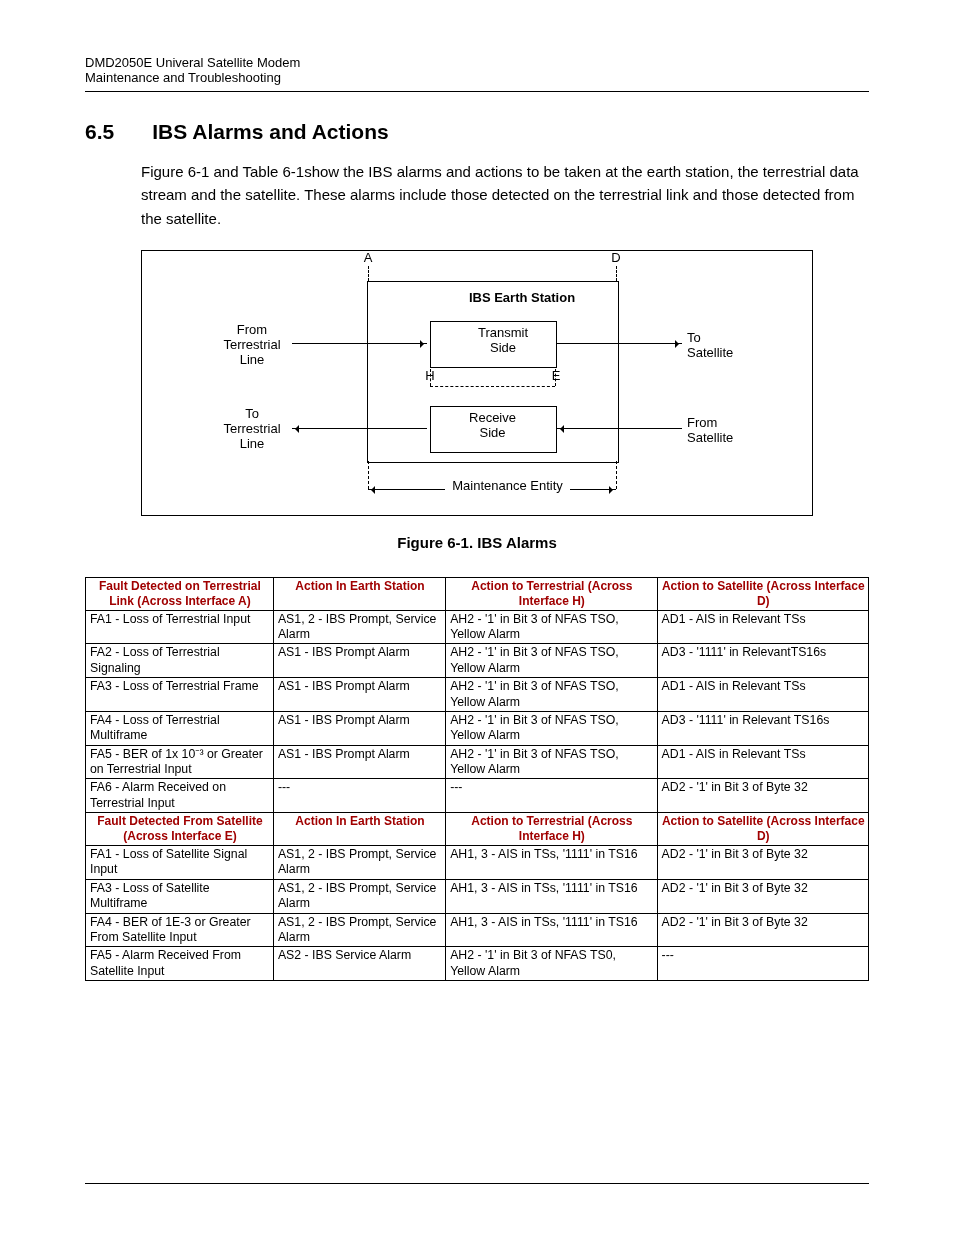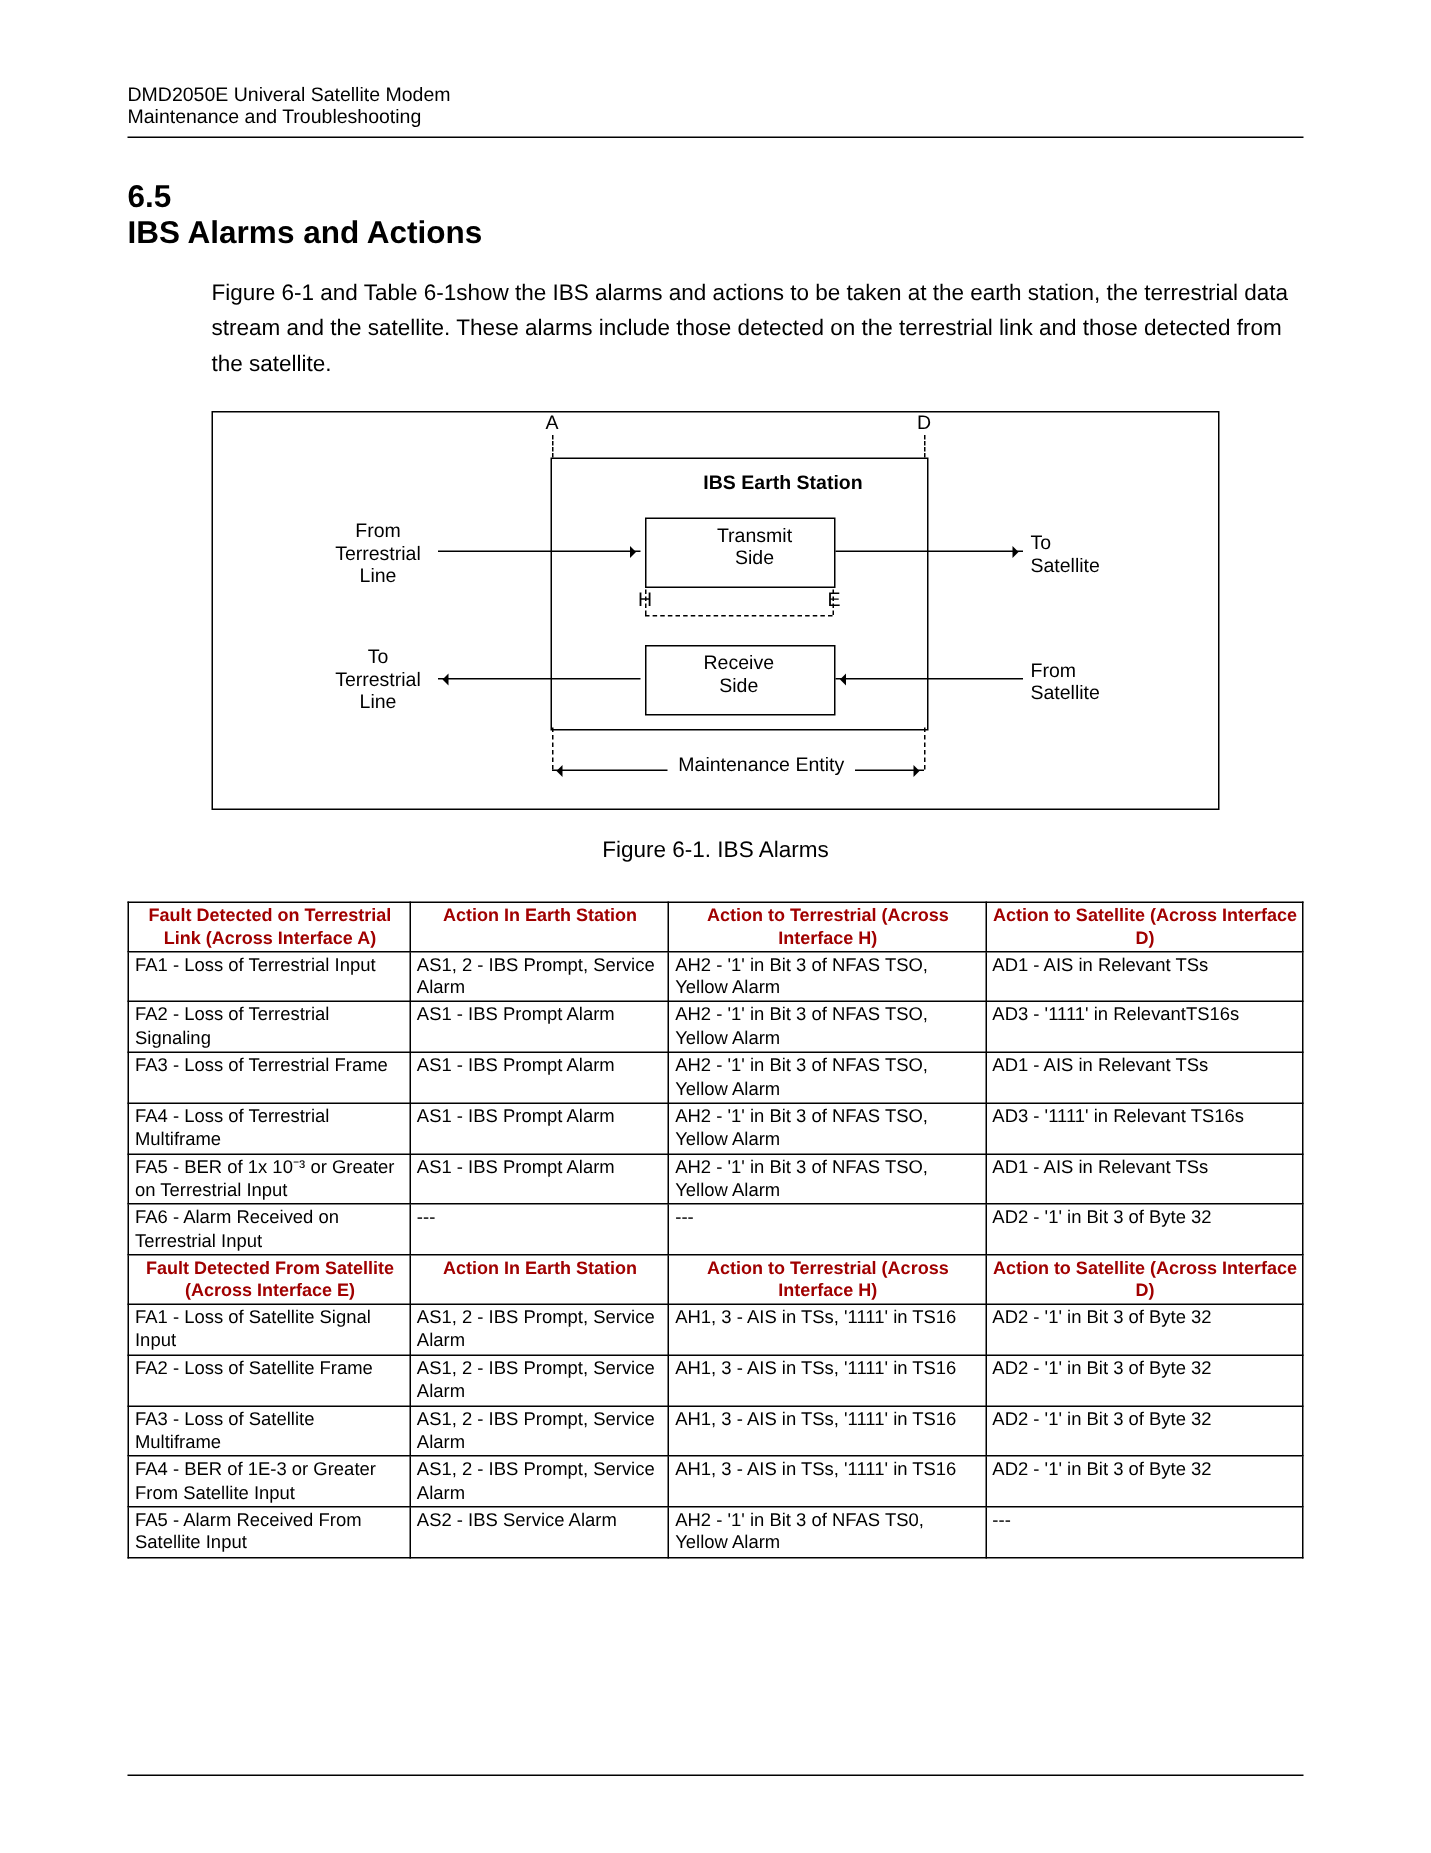--- a/index.html
+++ b/index.html
@@ -26,21 +26,20 @@
   }
   .rule {
     border: none;
     border-top: 1.5px solid #000;
     margin: 0;
   }
   .sec-head {
     display: flex;
     align-items: baseline;
     margin: 28px 0 16px 0;
-    flex-direction: column;
   }
   .sec-num {
     font-size: 21px;
     font-weight: 700;
     margin-right: 38px;
   }
   .sec-title {
     font-size: 21px;
     font-weight: 700;
   }
@@ -51,21 +50,21 @@
     text-align: left;
   }
   .figure-wrap {
     margin: 0 56px 18px 56px;
     border: 1px solid #000;
     height: 264px;
     position: relative;
   }
   .fig-caption {
     text-align: center;
-    font-weight: 400;
+    font-weight: 700;
     font-size: 15px;
     margin: 14px 0 26px 0;
   }
   .tbl-caption {
     text-align: center;
     font-weight: 700;
     font-size: 14px;
     margin: 0 0 8px 0;
   }
   table.fault {
@@ -289,26 +288,20 @@
     </tr>
     </tbody>
       <tbody id="tbody2">
         <tr>
           <td>FA1 - Loss of Satellite Signal Input</td>
           <td>AS1, 2 - IBS Prompt, Service Alarm</td>
           <td>AH1, 3 - AIS in TSs, '1111' in TS16</td>
           <td>AD2 - '1' in Bit 3 of Byte 32</td>
         </tr>
         <tr>
-          <td>FA2 - Loss of Satellite Frame</td>
-          <td>AS1, 2 - IBS Prompt, Service Alarm</td>
-          <td>AH1, 3 - AIS in TSs, '1111' in TS16</td>
-          <td>AD2 - '1' in Bit 3 of Byte 32</td>
-        </tr>
-        <tr>
           <td>FA3 - Loss of Satellite Multiframe</td>
           <td>AS1, 2 - IBS Prompt, Service Alarm</td>
           <td>AH1, 3 - AIS in TSs, '1111' in TS16</td>
           <td>AD2 - '1' in Bit 3 of Byte 32</td>
         </tr>
         <tr>
           <td>FA4 - BER of 1E-3 or Greater From Satellite Input</td>
           <td>AS1, 2 - IBS Prompt, Service Alarm</td>
           <td>AH1, 3 - AIS in TSs, '1111' in TS16</td>
           <td>AD2 - '1' in Bit 3 of Byte 32</td>

